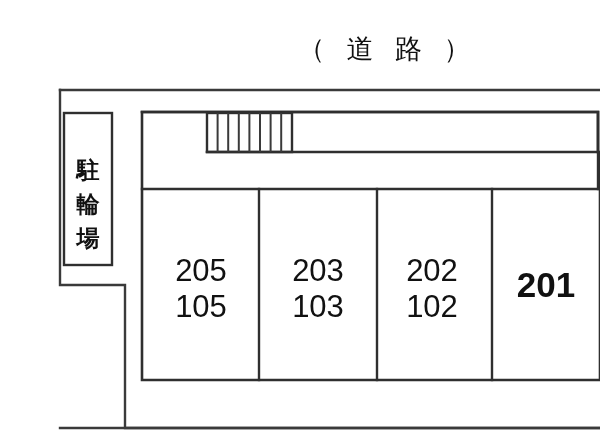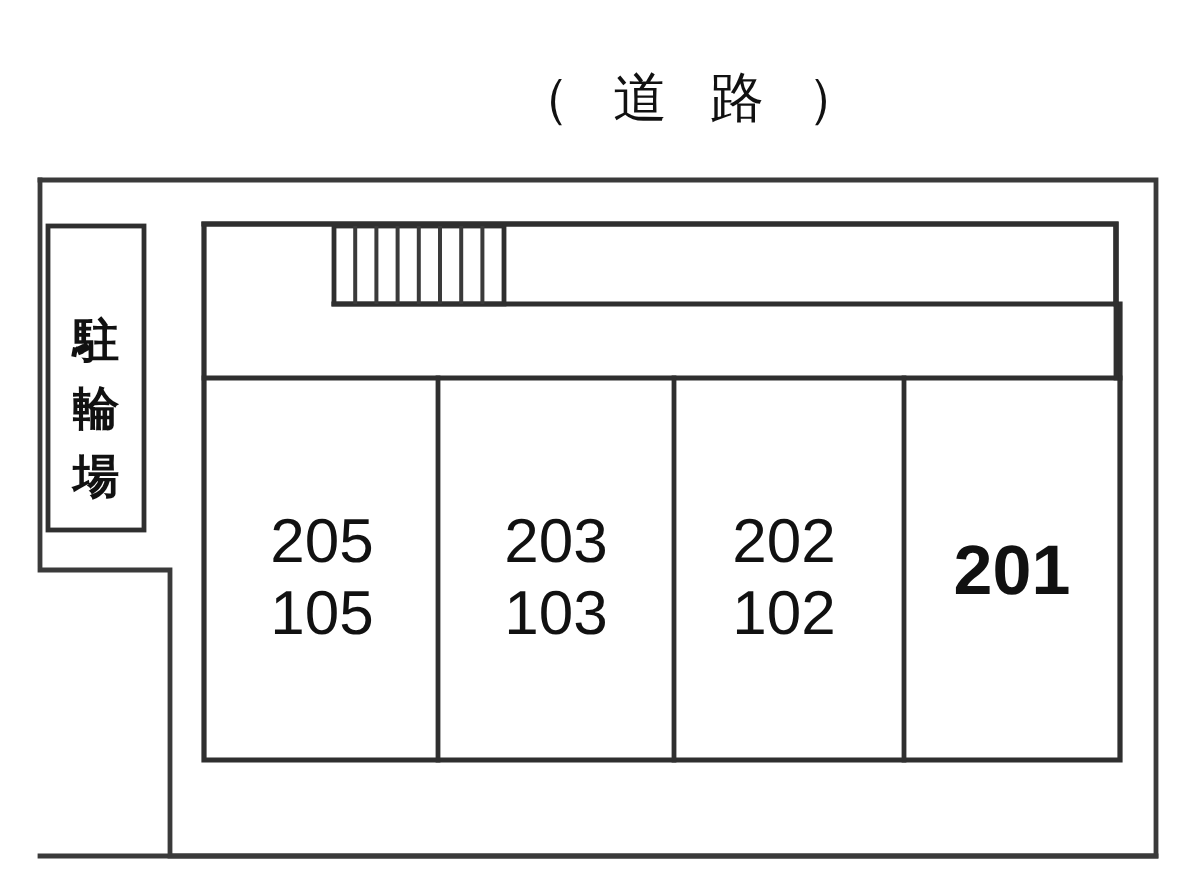--- a/index.html
+++ b/index.html
@@ -13,20 +13,21 @@
     font-family: "Liberation Sans", sans-serif;
     overflow: hidden;
     position: relative;
   }
   #floorplan-root {
     position: absolute;
     left: 0;
     top: 0;
     width: 485px;
     height: 447px;
+    padding-left: 40px;
   }
   svg.plan {
     display: block;
     width: 600px;
     height: 447px;
     background: #ffffff;
   }
   .stroke-outer {
     fill: none;
     stroke: #3a3a3a;

